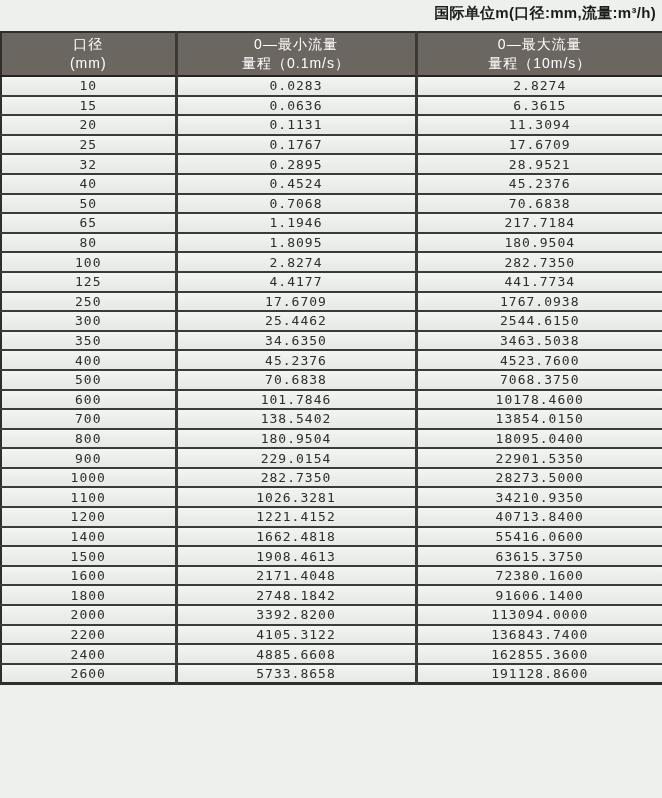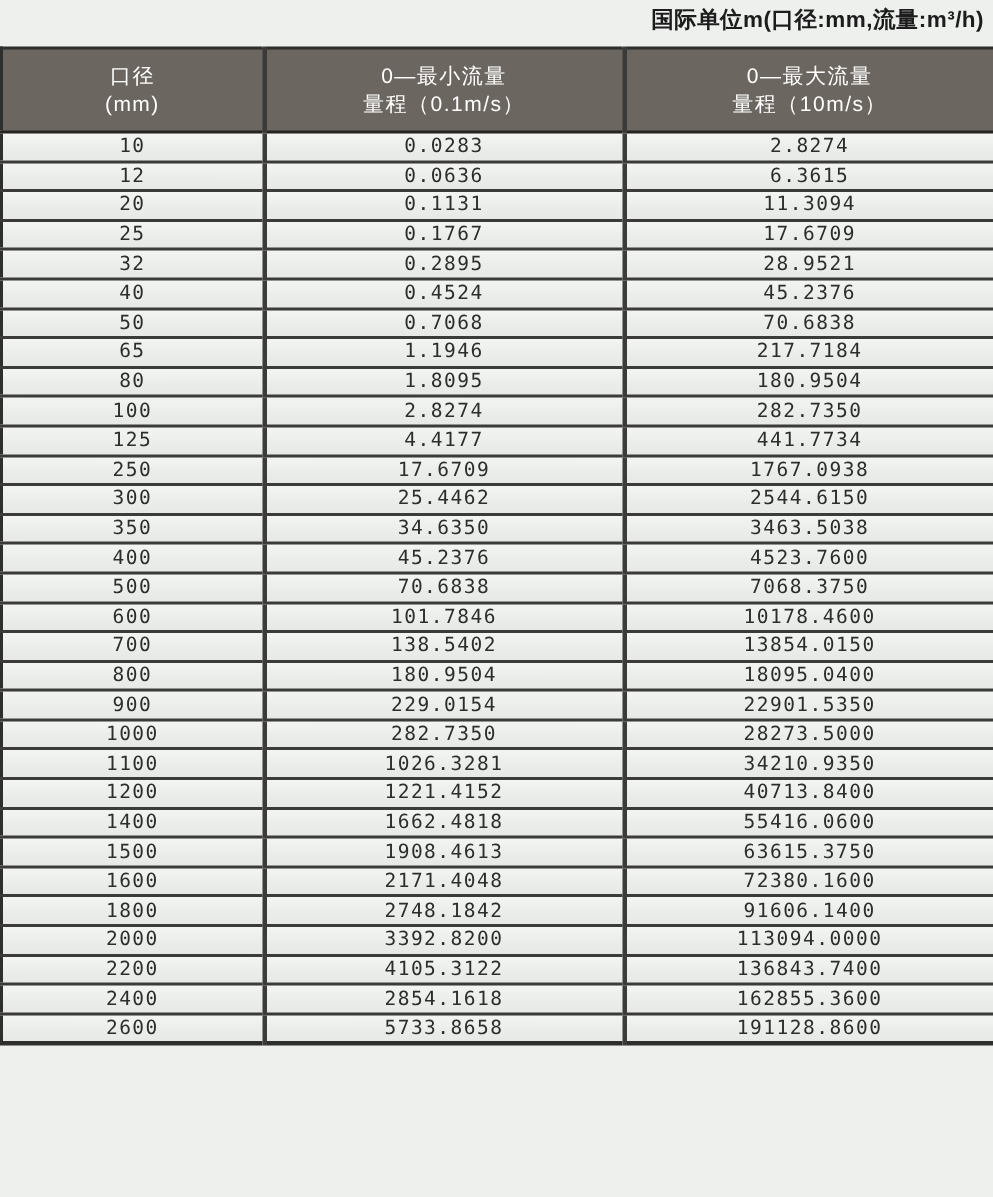--- a/index.html
+++ b/index.html
@@ -31,21 +31,21 @@
     width: 662px;
     border-collapse: collapse;
     table-layout: fixed;
     border: 2px solid #2e2e2c;
     border-bottom-width: 3px;
   }
   col.c1 { width: 175px; }
   col.c2 { width: 240px; }
   col.c3 { width: 247px; }
   thead th {
-    height: 56px;
+    height: 44px;
     background: #6c6661;
     color: #ffffff;
     font-size: 14px;
     font-weight: normal;
     text-align: center;
     vertical-align: middle;
     line-height: 1.35;
     border-bottom: 2px solid #242422;
     letter-spacing: 1px;
   }
@@ -95,21 +95,21 @@
         </th>
       </tr>
     </thead>
     <tbody id="table-body">
         <tr>
           <td>10</td>
           <td>0.0283</td>
           <td>2.8274</td>
         </tr>
         <tr>
-          <td>12</td>
+          <td>15</td>
           <td>0.0636</td>
           <td>6.3615</td>
         </tr>
         <tr>
           <td>20</td>
           <td>0.1131</td>
           <td>11.3094</td>
         </tr>
         <tr>
           <td>25</td>
@@ -236,21 +236,21 @@
           <td>3392.8200</td>
           <td>113094.0000</td>
         </tr>
         <tr>
           <td>2200</td>
           <td>4105.3122</td>
           <td>136843.7400</td>
         </tr>
         <tr>
           <td>2400</td>
-          <td>2854.1618</td>
+          <td>4885.6608</td>
           <td>162855.3600</td>
         </tr>
         <tr>
           <td>2600</td>
           <td>5733.8658</td>
           <td>191128.8600</td>
         </tr>
       </tbody>
   </table>
 

